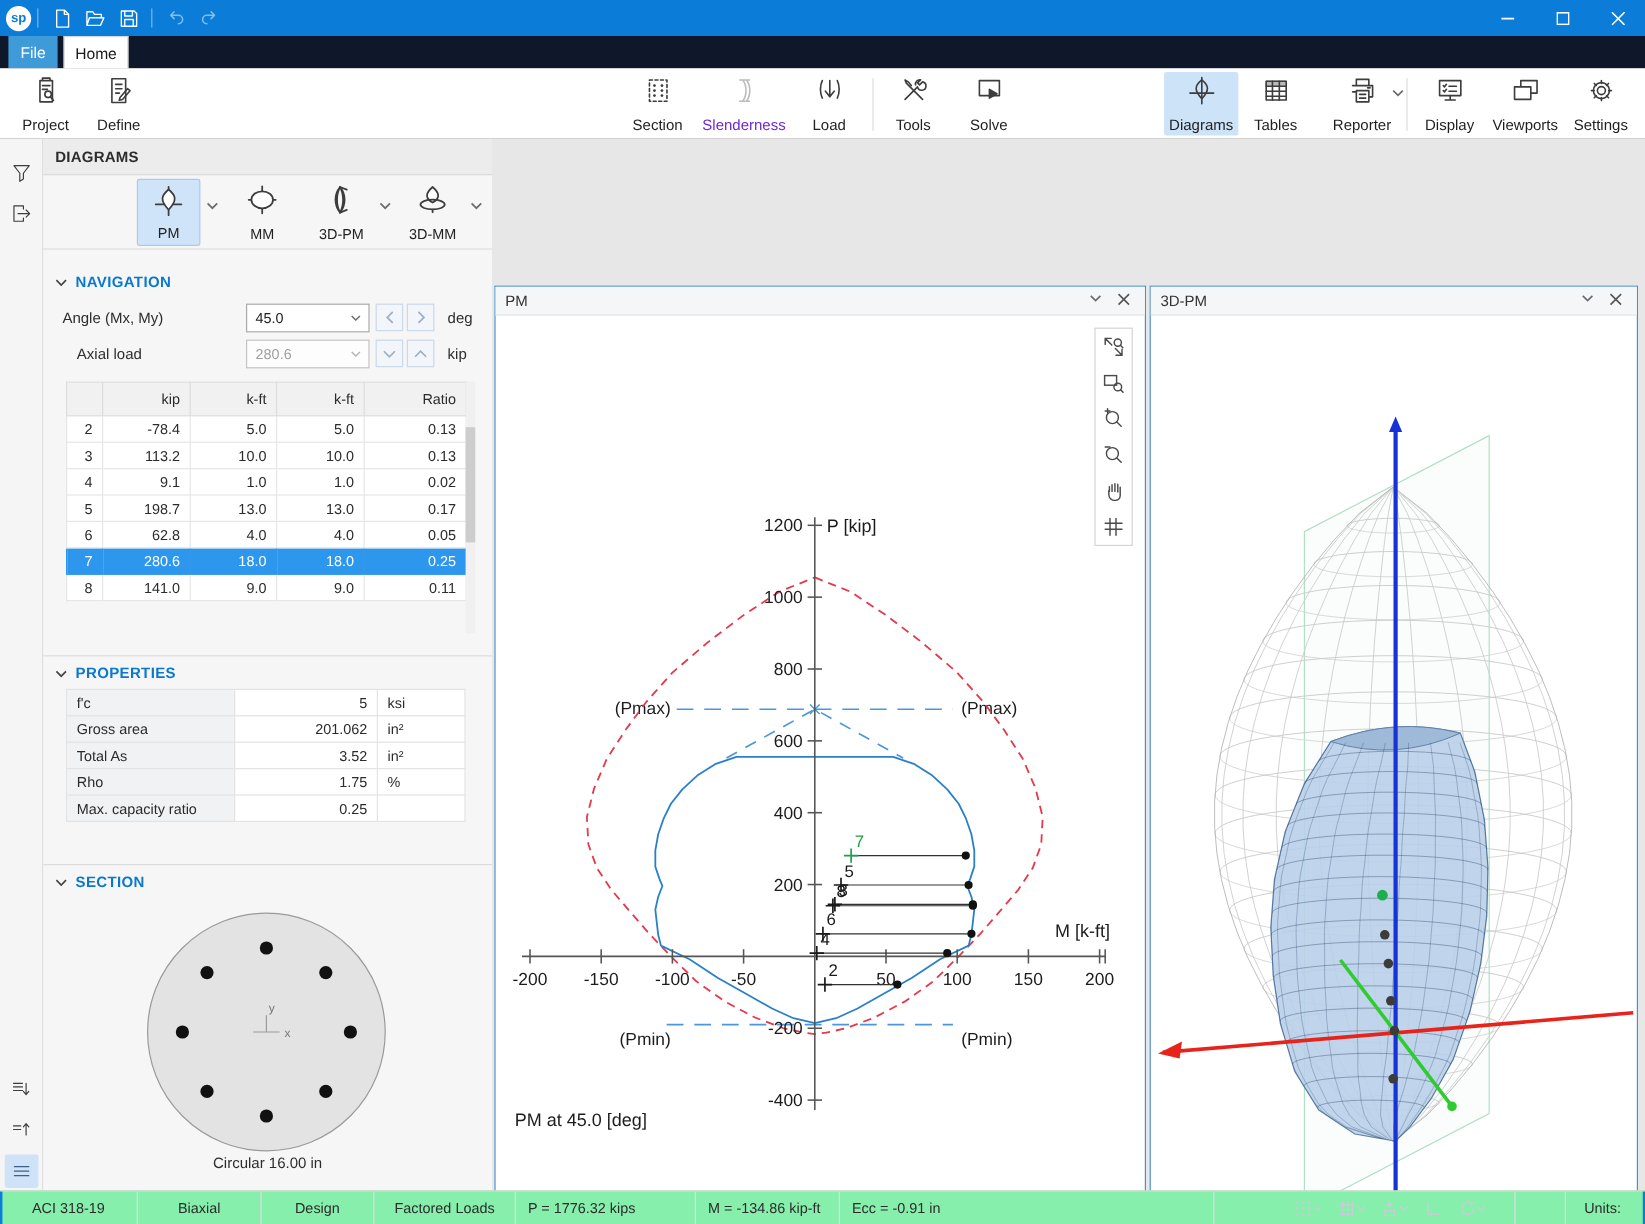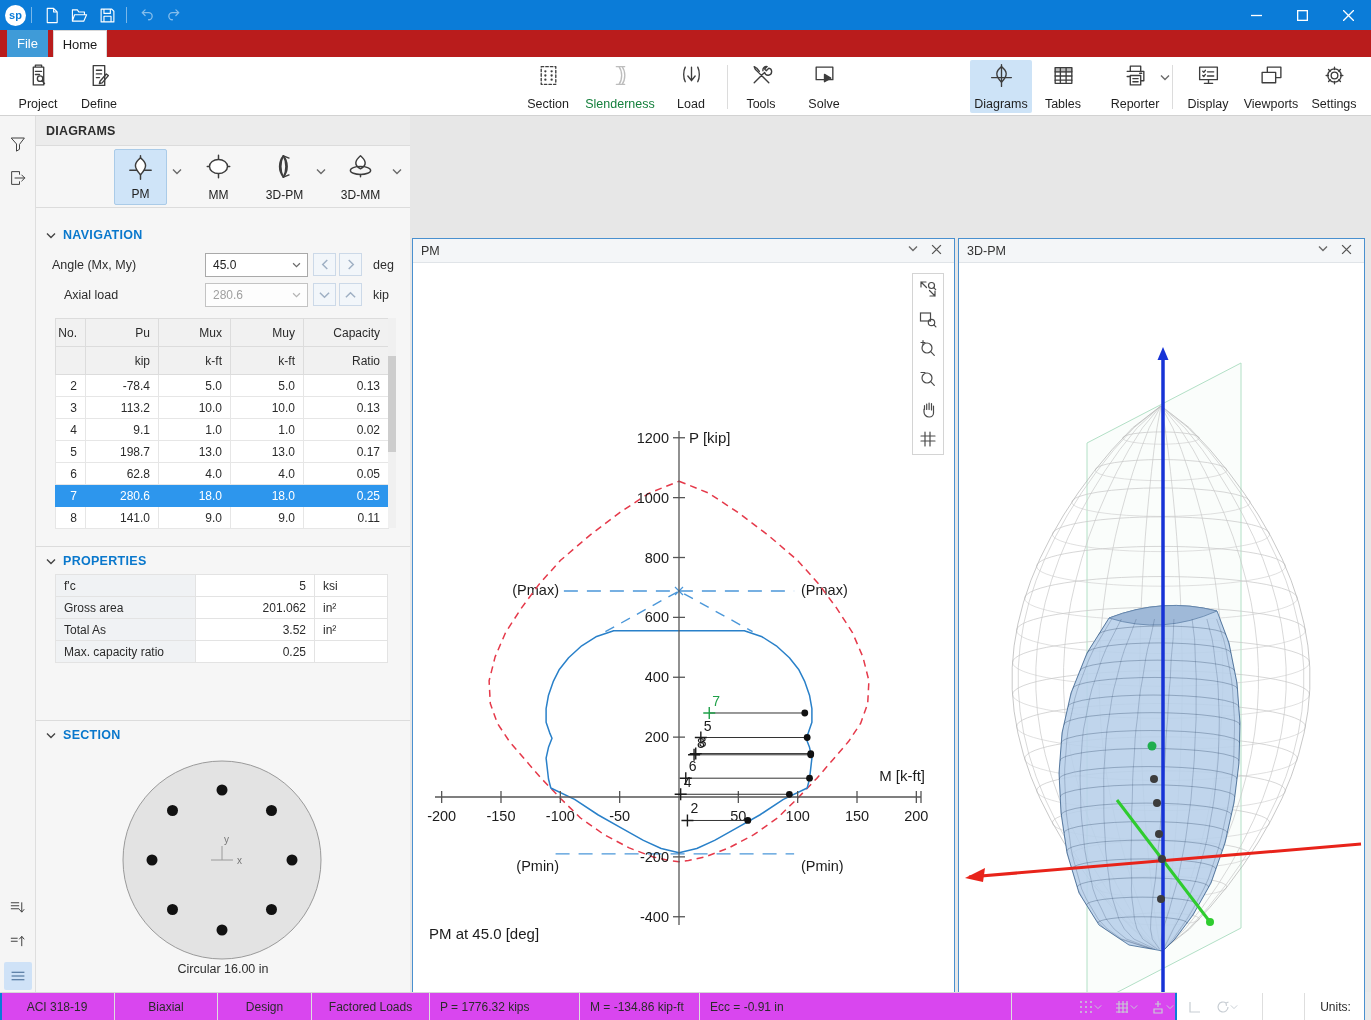--- a/index.html
+++ b/index.html
@@ -9,29 +9,29 @@
 
   
   #titlebar { left:0; top:0; width:1371px; height:30px; background:#0b7cd8; display:flex; align-items:center; color:#fff; }
   #title-text { position:absolute; left:0; right:0; text-align:center; font-size:13px; color:#fff; pointer-events:none; }
   .tb-ico { width:22px; height:22px; display:flex; align-items:center; justify-content:center; margin:0 3px; }
   .tb-sep { width:1px; height:16px; background:rgba(255,255,255,.45); margin:0 5px; }
   #sp-logo { width:21px; height:21px; border-radius:50%; background:#fff; color:#0b7cd8; font-weight:bold; font-size:11px; display:flex; align-items:center; justify-content:center; margin-left:5px; }
   .win-btn { width:46px; height:30px; display:flex; align-items:center; justify-content:center; }
   #win-btns { position:absolute; right:0; top:0; display:flex; }
 
-  #tabrow { left:0; top:30px; width:1371px; height:27px; background:#b91c1c; }
+  #tabrow { left:0; top:30px; width:1371px; height:27px; background:#0f172a; }
   .tab { position:absolute; top:0; height:27px; display:flex; align-items:center; justify-content:center; font-size:13px; }
   #tab-file { left:7px; width:41px; background:#3f9bd8; color:#fff; }
   #tab-home { left:53px; width:54px; background:#fff; color:#1a1a1a; border:1px solid #d8d8d8; border-bottom:none; }
 
   #ribbon { left:0; top:57px; width:1371px; height:59px; background:#fff; border-bottom:1px solid #d2d2d2;text-decoration:underline; }
   .rbtn { position:absolute; top:3px; height:53px; display:flex; flex-direction:column; align-items:center; justify-content:space-between; padding:3px 2px 2px 2px; font-size:12.5px; color:#1f1f1f; border-radius:2px; }
   .rbtn.active { background:#cde3f7; }
-  .rbtn.disabled { color:#15803d; }
+  .rbtn.disabled { color:#6d28d9; }
   .rbtn .icon { stroke:#3d3d3d; }
   .rbtn.disabled .icon { stroke:#bdbdbd; }
   .rib-sep { position:absolute; top:8px; width:1px; height:44px; background:#dcdcdc; }
   .caret { stroke:#6b6b6b; fill:none; stroke-width:1.4; }
 
   
   #workspace { left:0; top:116px; width:1371px; height:876px; background:#e7e7e7; }
   #leftstrip { left:0; top:0; width:36px; height:876px; background:#f5f5f5; border-right:1px solid #dedede; }
   .strip-btn { position:absolute; left:4px; width:28px; height:28px; display:flex; align-items:center; justify-content:center; border-radius:2px; }
   .strip-btn.sel { background:#cfe2f7; }
@@ -78,21 +78,21 @@
   #pm-panel { left:412px; top:122px; width:543px; height:868px; }
   #threed-panel { left:958px; top:122px; width:407px; height:868px; }
 
   #chart-tools { position:absolute; right:10px; top:34px; width:32px; background:#fff; border:1px solid #d4d4d4; }
   .ct-btn { width:30px; height:30px; display:flex; align-items:center; justify-content:center; }
   .ct-btn svg { stroke:#4a4a4a; stroke-width:1.2; fill:none; stroke-linecap:round; }
 
   .chart-caption { position:absolute; font-size:15px; color:#1c1c1c; }
 
   
-  #statusbar { left:0; top:992px; width:1177px; height:28px; background:#d946ef; border-top:1px solid #d7d7d7; font-size:12px; color:#2b2b2b; }
+  #statusbar { left:0; top:992px; width:1371px; height:28px; background:#86efac; border-top:1px solid #d7d7d7; font-size:12px; color:#2b2b2b; }
   .st-cell { position:absolute; top:0; height:28px; display:flex; align-items:center; justify-content:center; border-right:1px solid #dedede; }
   .st-left { justify-content:flex-start; padding-left:10px; }
   .st-ico { display:flex; align-items:center; margin:0 6px; }
   .st-ico svg { stroke:#c7cdd3; fill:none; stroke-width:1.2; }
 
   .win-edge { position:absolute; background:#0b7cd8; z-index:50; }
 </style>
 </head>
 <body>
 
@@ -381,27 +381,20 @@
     <table id="loads-table">
       <colgroup>
           <col style="width:30px">
           <col style="width:73px">
           <col style="width:72px">
           <col style="width:73px">
           <col style="width:85px">
         </colgroup>
       <thead>
           <tr>
-            <th>No.</th>
-            <th>Pu</th>
-            <th>Mux</th>
-            <th>Muy</th>
-            <th>Capacity</th>
-          </tr>
-          <tr>
             <th></th>
             <th>kip</th>
             <th>k-ft</th>
             <th>k-ft</th>
             <th>Ratio</th>
           </tr>
         </thead>
       <tbody>
           <tr>
             <td>2</td>
@@ -480,20 +473,25 @@
           </tr>
           <tr>
             <td class="plabel">Gross area</td>
             <td class="pval">201.062</td>
             <td class="punit">in²</td>
           </tr>
           <tr>
             <td class="plabel">Total As</td>
             <td class="pval">3.52</td>
             <td class="punit">in²</td>
+          </tr>
+          <tr>
+            <td class="plabel">Rho</td>
+            <td class="pval">1.75</td>
+            <td class="punit">%</td>
           </tr>
           <tr>
             <td class="plabel">Max. capacity ratio</td>
             <td class="pval">0.25</td>
             <td class="punit"></td>
           </tr>
         </tbody>
     </table>
 
     <div class="hairline" style="top:604px"></div>

